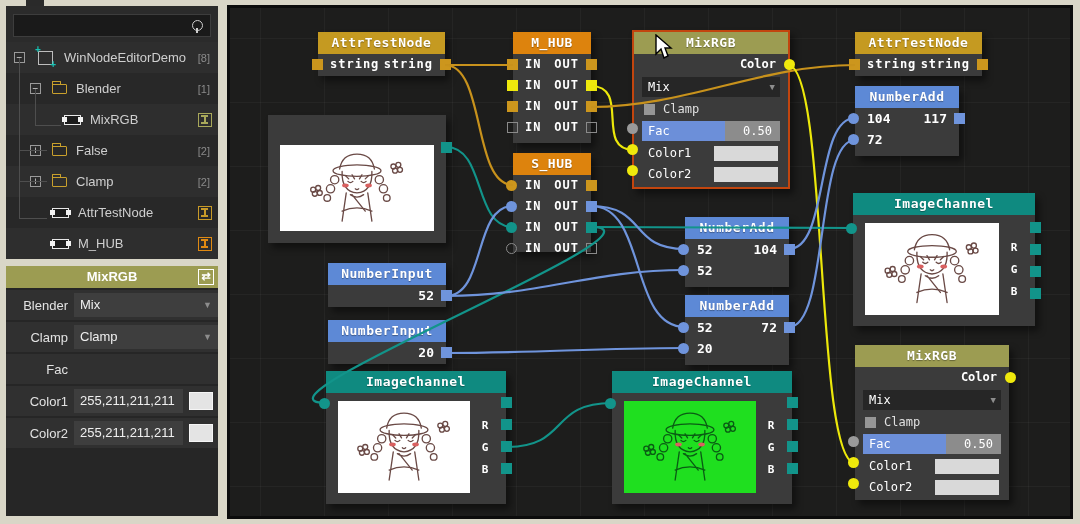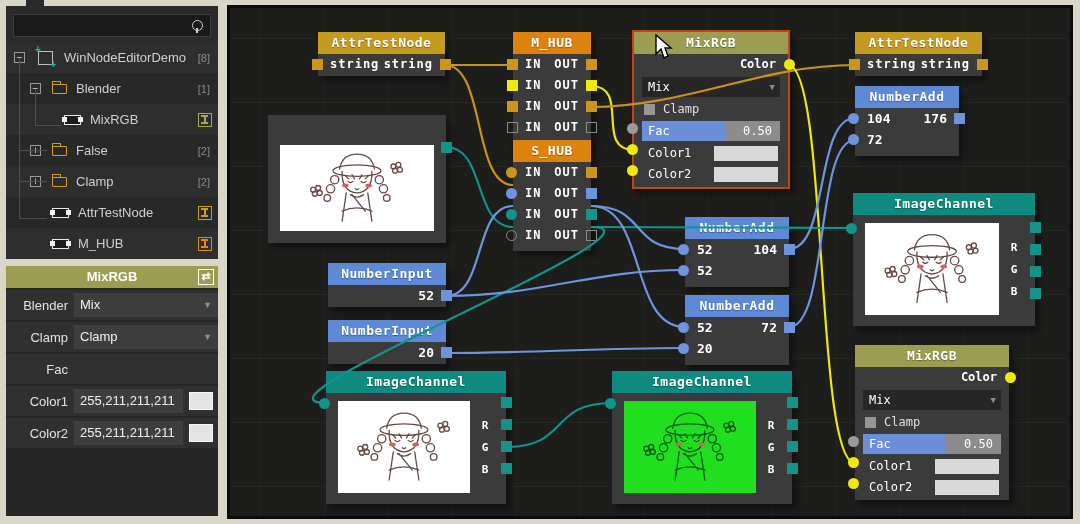--- a/index.html
+++ b/index.html
@@ -298,40 +298,40 @@
           <span>string</span>
         </div>
       <span class="sock c-gold" style="left:-6px; top:27px"></span>
       <span class="sock c-gold" style="right:-6px; top:27px"></span>
     </div>
 
     <div class="node" style="left:625px; top:78px; width:104px; height:70px">
       <div class="node-h h-blue">NumberAdd</div>
       <div class="valrow">
           <span>104</span>
-          <span>176</span>
+          <span>117</span>
         </div>
       <div class="valrow">
           <span>72</span>
         </div>
       <span class="sock ci c-blue" style="left:-7px; top:27px"></span>
       <span class="sock c-blue" style="right:-6px; top:27px"></span>
       <span class="sock ci c-blue" style="left:-7px; top:48px"></span>
     </div>
 
     <div class="node" style="left:38px; top:107px; width:178px; height:128px">
       <div class="imgbox" style="left:12px; top:30px; width:154px; height:86px; color:#6a4a46">
         <svg viewBox="0 0 160 104">
             <use href="#girl-sketch"></use>
           </svg>
       </div>
       <span class="sock c-teal" style="right:-6px; top:27px"></span>
     </div>
 
-    <div class="node" style="left:283px; top:132px; width:78px; height:111px">
+    <div class="node" style="left:283px; top:145px; width:78px; height:99px">
       <div class="node-h h-orange">S_HUB</div>
       <div class="iorow">
           <span>IN</span>
           <span>OUT</span>
         </div>
       <div class="iorow">
           <span>IN</span>
           <span>OUT</span>
         </div>
       <div class="iorow">

